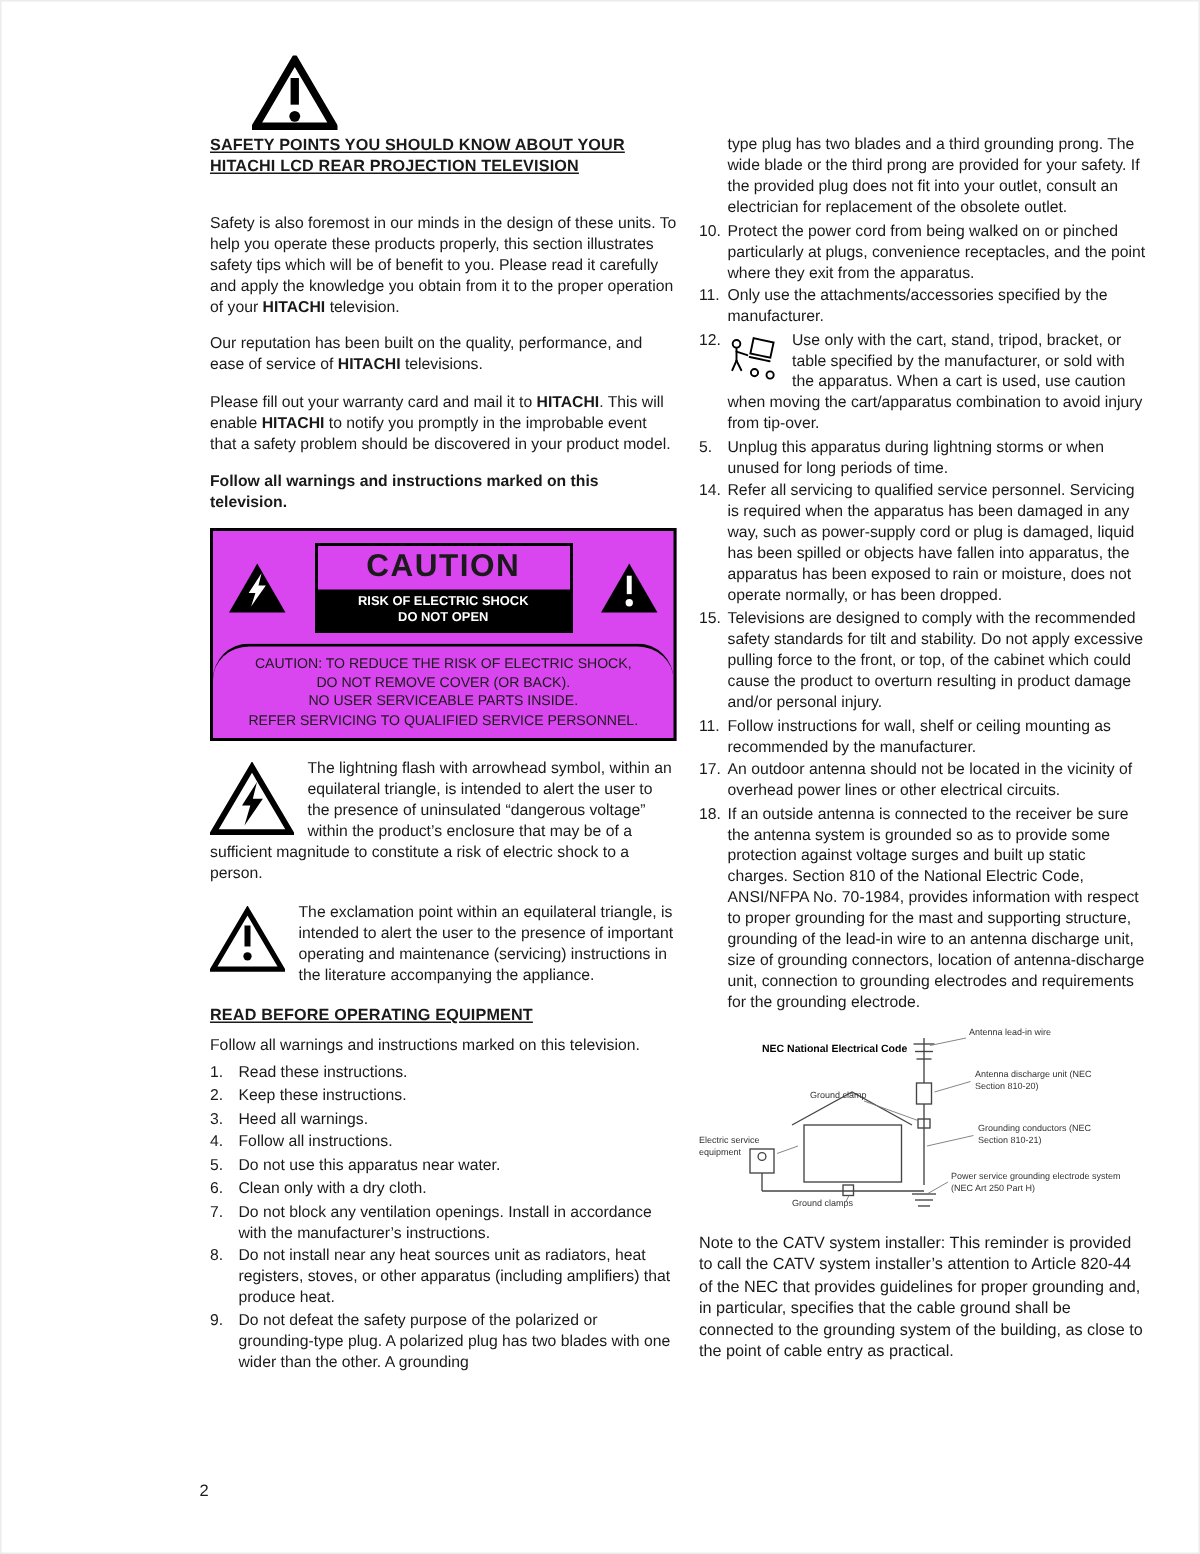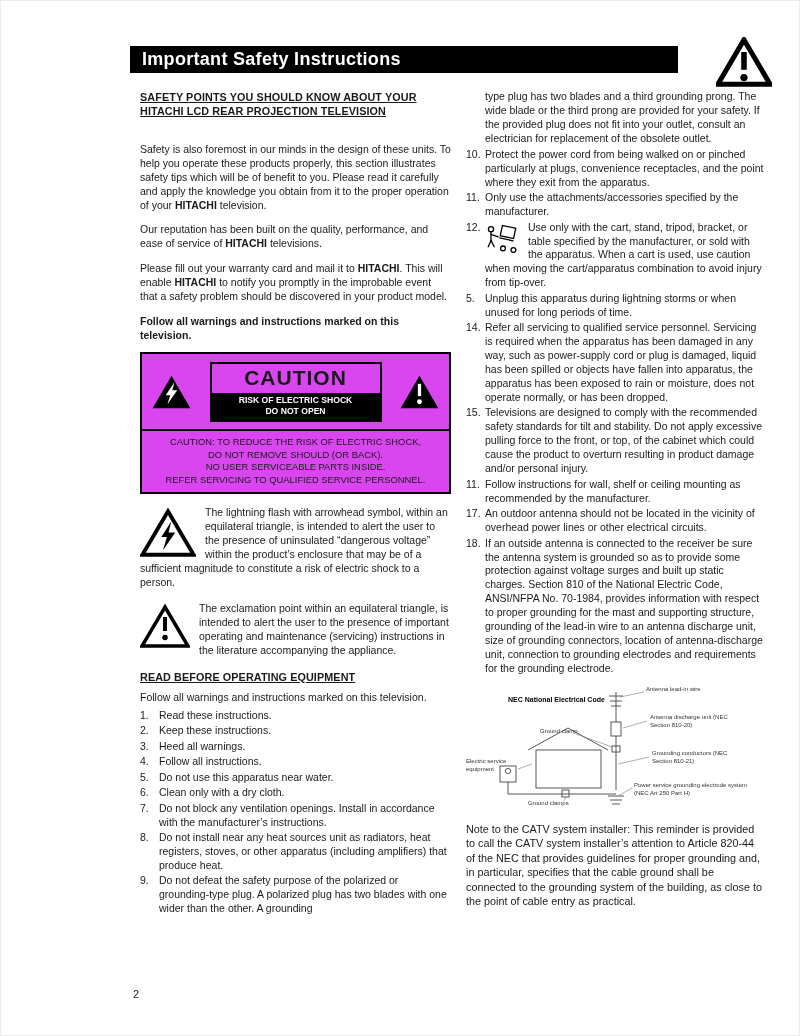--- a/index.html
+++ b/index.html
@@ -25,21 +25,21 @@
   p { margin-bottom:11px; }
   .u-heading { font-size:10.8px; font-weight:bold; text-decoration:underline; margin-bottom:24px; letter-spacing:0.1px; }
   .bold-para { font-weight:bold; margin-bottom:9px; }
 
   
   .caution-box { border:2px solid #000; margin:2px 0 12px 0; background:#d946ef; }
   .caution-top { display:flex; align-items:center; justify-content:space-between; padding:8px 9px 7px 9px; }
   .caution-center { border:2px solid #000; width:172px; }
   .caution-title { font-size:21px; font-weight:bold; text-align:center; padding:0 6px 1px 6px; letter-spacing:1px; }
   .caution-strip { background:#000; color:#fff; text-align:center; font-weight:bold; font-size:8.6px; line-height:1.3; padding:2px 2px 3px 2px; }
-  .caution-note { border-top:2px solid #000; text-align:center; font-size:9.4px; line-height:1.32; padding:5px 3px 6px 3px; }
+  .caution-note { border-top:2px solid #000; text-align:center; font-size:9.4px; line-height:1.32; padding:5px 3px 6px 3px;border-radius:24px; }
 
   
   .icon-para { margin-bottom:12px; overflow:visible; }
   .icon-para::after { content:""; display:block; clear:both; }
   .float-icon { float:left; margin:2px 9px 2px 0; }
 
   
   .li { display:flex; margin-bottom:1.5px; }
   .li-num { flex:0 0 19px; }
   .li-text { flex:1; }
@@ -56,23 +56,20 @@
   .catv { margin-top:6px; font-size:10.8px; }
 
   .page-num { position:absolute; left:133px; top:988px; font-size:11px; }
 </style>
 </head>
 <body>
 
 <div class="page">
 
   <div class="header-row">
-    <div class="header-bar">
-      <span class="header-title">Important Safety Instructions</span>
-    </div>
     <svg class="warn-tri" width="57" height="50" viewBox="0 0 100 90">
       <polygon points="50,5 97,85 3,85" fill="#fff" stroke="#000" stroke-width="9"></polygon>
       <rect x="45" y="27" width="10" height="32" fill="#000"></rect>
       <circle cx="50" cy="73" r="6.5" fill="#000"></circle>
     </svg>
   </div>
 
   <div class="columns">
 
     <div class="col-left">
@@ -100,21 +97,21 @@
             </div>
           </div>
           <svg width="41" height="36" viewBox="0 0 100 88">
             <polygon points="50,4 96,84 4,84" fill="#000"></polygon>
             <rect x="46" y="24" width="8" height="30" fill="#fff"></rect>
             <circle cx="50" cy="68" r="6" fill="#fff"></circle>
           </svg>
         </div>
         <div class="caution-note">
           <div>CAUTION: TO REDUCE THE RISK OF ELECTRIC SHOCK,</div>
-          <div>DO NOT REMOVE SHOULD (OR BACK).</div>
+          <div>DO NOT REMOVE COVER (OR BACK).</div>
           <div>NO USER SERVICEABLE PARTS INSIDE.</div>
           <div>REFER SERVICING TO QUALIFIED SERVICE PERSONNEL.</div>
         </div>
       </div>
 
       <div class="icon-para">
         <svg class="float-icon" width="56" height="49" viewBox="0 0 100 88">
           <polygon points="50,6 96,84 4,84" fill="#fff" stroke="#000" stroke-width="7"></polygon>
           <polygon points="56,24 38,52 48,52 41,76 63,44 51,44" fill="#000"></polygon>
         </svg>

